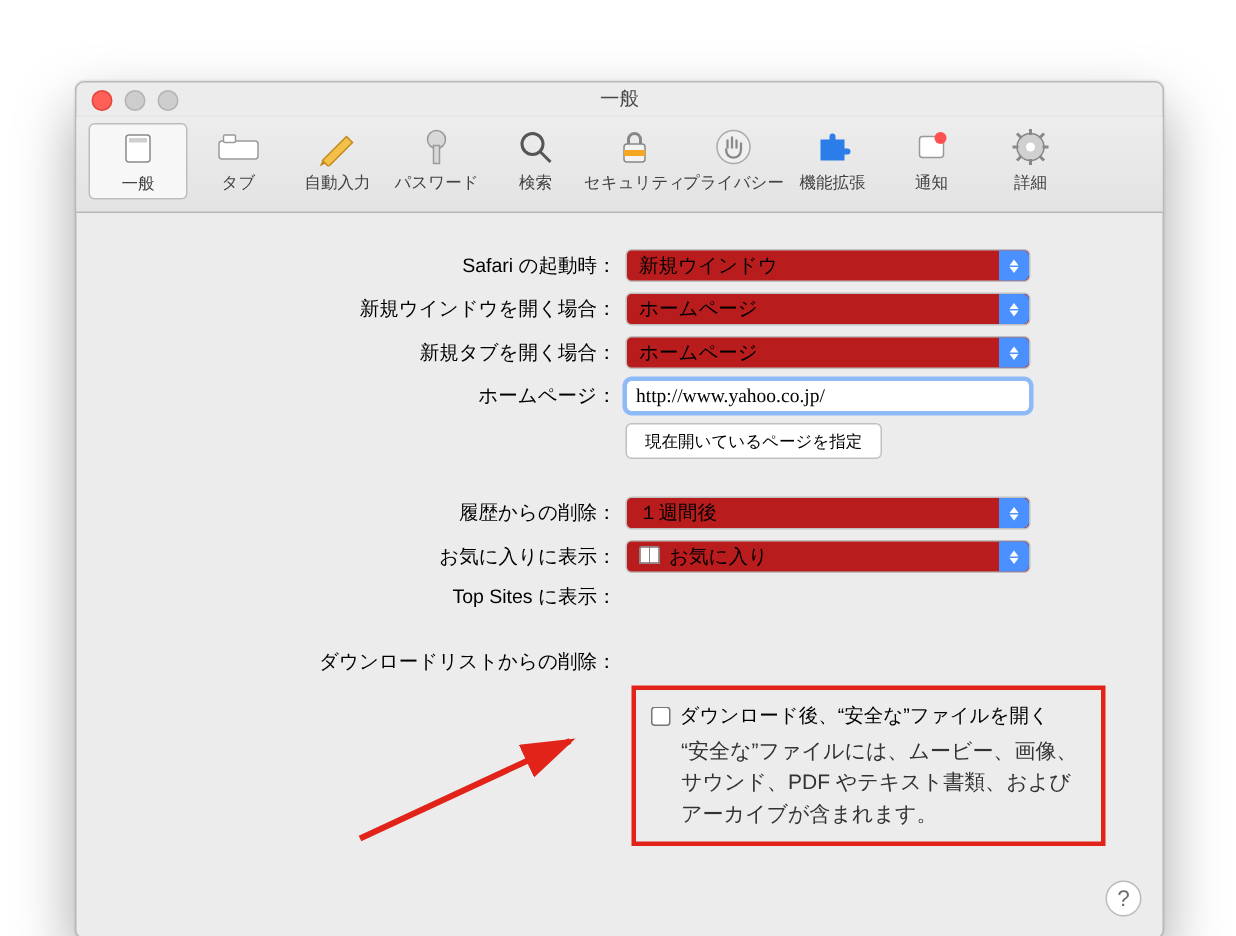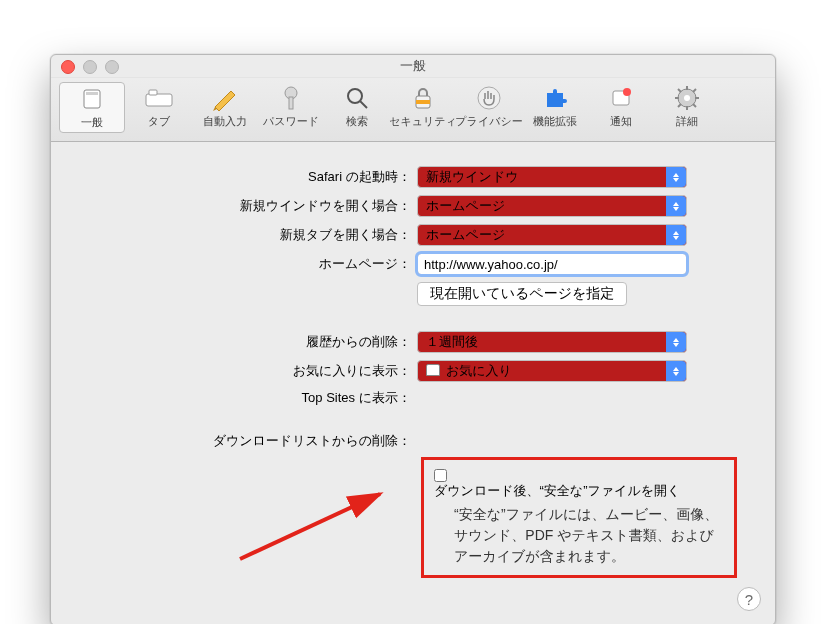--- a/index.html
+++ b/index.html
@@ -24,32 +24,32 @@
   .row{display:flex;align-items:center;margin-bottom:7px;}
   .lbl{width:330px;text-align:right;padding-right:6px;font-size:13px;}
   .ctrl{width:270px;position:relative;}
   .popup{height:22px;width:100%;background:#b91c1c;border:1px solid #c0c0c0;border-radius:4px;
     display:flex;align-items:center;padding:0 24px 0 8px;position:relative;font-size:13px;box-sizing:border-box;}
   .popup .cap{position:absolute;right:0;top:0;width:20px;height:100%;background:#4a90ff;
     border-radius:0 4px 4px 0;display:flex;flex-direction:column;align-items:center;justify-content:center;}
   .cap::before{content:"";border-left:3px solid transparent;border-right:3px solid transparent;border-bottom:4px solid #fff;margin-bottom:1px;}
   .cap::after{content:"";border-left:3px solid transparent;border-right:3px solid transparent;border-top:4px solid #fff;}
   .txt{height:22px;width:100%;box-sizing:border-box;border:1px solid #c0c0c0;border-radius:4px;
-    padding:0 6px;font-size:13px;background:#fff;}
+    padding:0 6px;font-size:13px;background:#fff;font-family:Liberation Serif, serif;}
   .txt.focus{outline:3px solid #8eb9f7;outline-offset:-1px;}
   .btn{height:22px;background:#fff;border:1px solid #c0c0c0;border-radius:4px;
-    display:inline-flex;align-items:center;padding:0 12px;font-size:14px;}
+    display:inline-flex;align-items:center;padding:0 12px;font-size:11px;}
   .spacer{height:18px;}
   .book::before{content:"";display:inline-block;width:14px;height:12px;margin-right:6px;
     border:1px solid #888;border-radius:2px 2px 0 0;position:relative;box-sizing:border-box;
     background:linear-gradient(to right,#fff 48%,#888 48%,#888 52%,#fff 52%);}
   .folderI{display:inline-block;width:16px;height:12px;background:#39c2e8;border-radius:2px;margin-right:6px;position:relative;}
   .folderI::before{content:"";position:absolute;left:0;top:-3px;width:7px;height:3px;background:#39c2e8;border-radius:1px 1px 0 0;}
   .highlight{border:3px solid #e2231a;padding:8px 10px;margin-left:340px;margin-top:6px;width:290px;position:relative;}
-  .cb{display:flex;align-items:flex-start;font-size:13px;flex-direction:column;}
+  .cb{display:flex;align-items:center;font-size:13px;}
   .cb input{margin:1px 6px 0 0;}
   .desc{font-size:14px;color:#333;margin:4px 0 0 20px;line-height:1.5;}
   .help{position:absolute;right:14px;bottom:14px;width:22px;height:22px;border-radius:50%;
     border:1px solid #bbb;background:#fff;color:#6b6b6b;font-size:15px;display:flex;
     align-items:center;justify-content:center;}
   .arrow{position:absolute;pointer-events:none;}
   svg{display:block;}
 </style>
 </head>
 <body>

